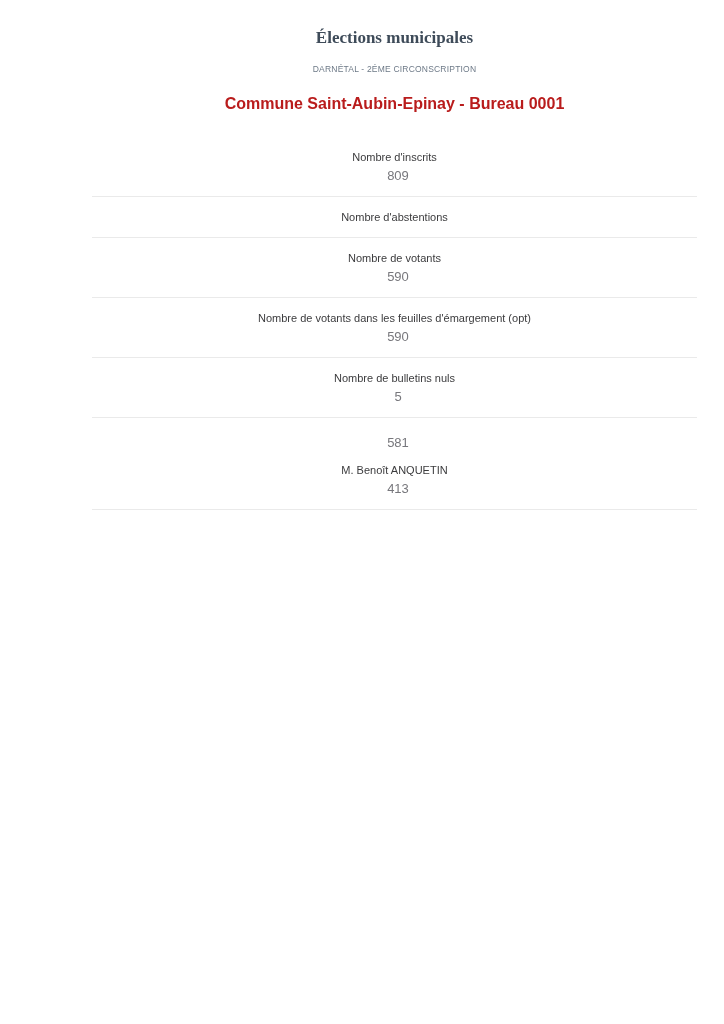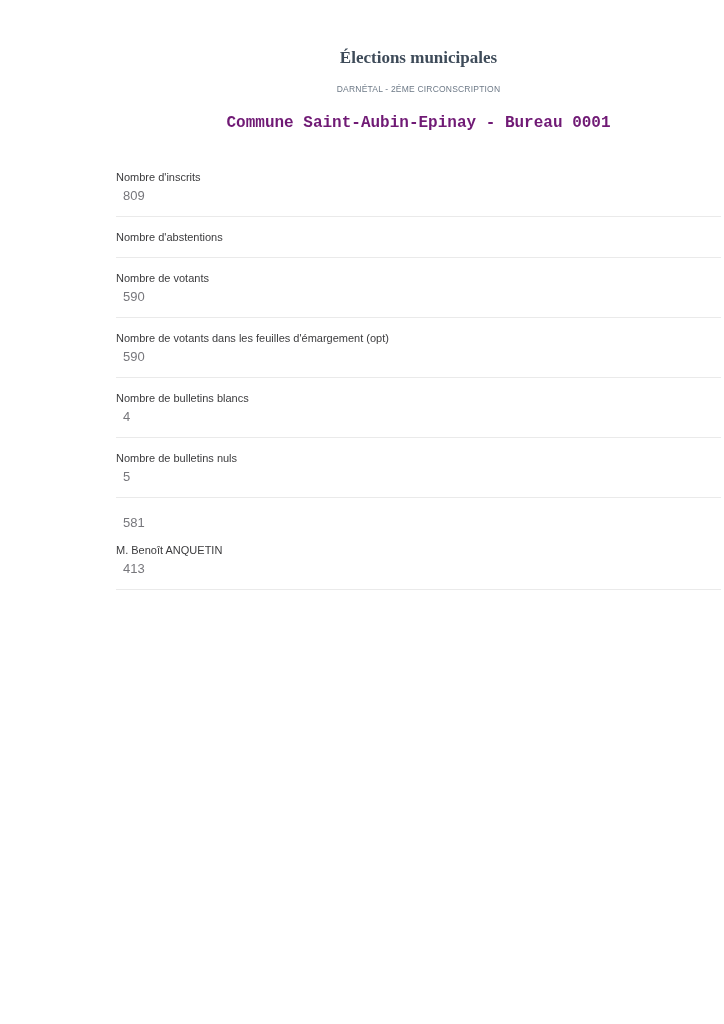--- a/index.html
+++ b/index.html
@@ -9,58 +9,58 @@
   }
   body {
     width: 724px;
     height: 1024px;
     position: relative;
     font-family: "Liberation Sans", sans-serif;
     overflow: hidden;
   }
   .sheet {
     width: 605px;
-    margin-left: 116px;
-    padding-top: 48px;
+    margin-left: 92px;
+    padding-top: 28px;
   }
   
   .header { text-align: center; }
   .page-title {
     font-family: "Liberation Serif", serif;
     font-weight: bold;
     font-size: 17px;
     line-height: 20px;
     color: #3e4b59;
     margin: 0;
   }
   .circo-subtitle {
     margin-top: 16px;
     font-size: 8.5px;
     line-height: 11px;
     letter-spacing: 0.2px;
     color: #6d7987;
   }
   .bureau-title {
-    font-family: Liberation Mono, monospace;
+    font-family: Liberation Sans, sans-serif;
     font-weight: bold;
     font-size: 16px;
     line-height: 19px;
-    color: #701a75;
+    color: #b91c1c;
     margin: 19px 0 0 0;
   }
   .consultation-subtitle {
     margin-top: 18px;
     font-size: 8.5px;
     line-height: 11px;
     letter-spacing: 0.2px;
     color: #6d7987;
   }
   
   .fields { margin-top: 24px; }
-  .field { padding-top: 13px; }
+  .field { padding-top: 13px; text-align: center; }
   .flabel {
     font-size: 11px;
     line-height: 14px;
     color: #3b3b3d;
   }
   .fvalue {
     margin-top: 5px;
     padding-left: 7px;
     font-size: 13px;
     line-height: 14px;
@@ -101,25 +101,20 @@
       <div class="fvalue">590</div>
       <div class="rule"></div>
     </div>
 
     <div class="field">
       <div class="flabel">Nombre de votants dans les feuilles d'émargement (opt)</div>
       <div class="fvalue">590</div>
       <div class="rule"></div>
     </div>
 
-    <div class="field">
-      <div class="flabel">Nombre de bulletins blancs</div>
-      <div class="fvalue">4</div>
-      <div class="rule"></div>
-    </div>
 
     <div class="field">
       <div class="flabel">Nombre de bulletins nuls</div>
       <div class="fvalue">5</div>
       <div class="rule"></div>
     </div>
 
     <div class="field no-rule">
       <div class="fvalue">581</div>
     </div>

